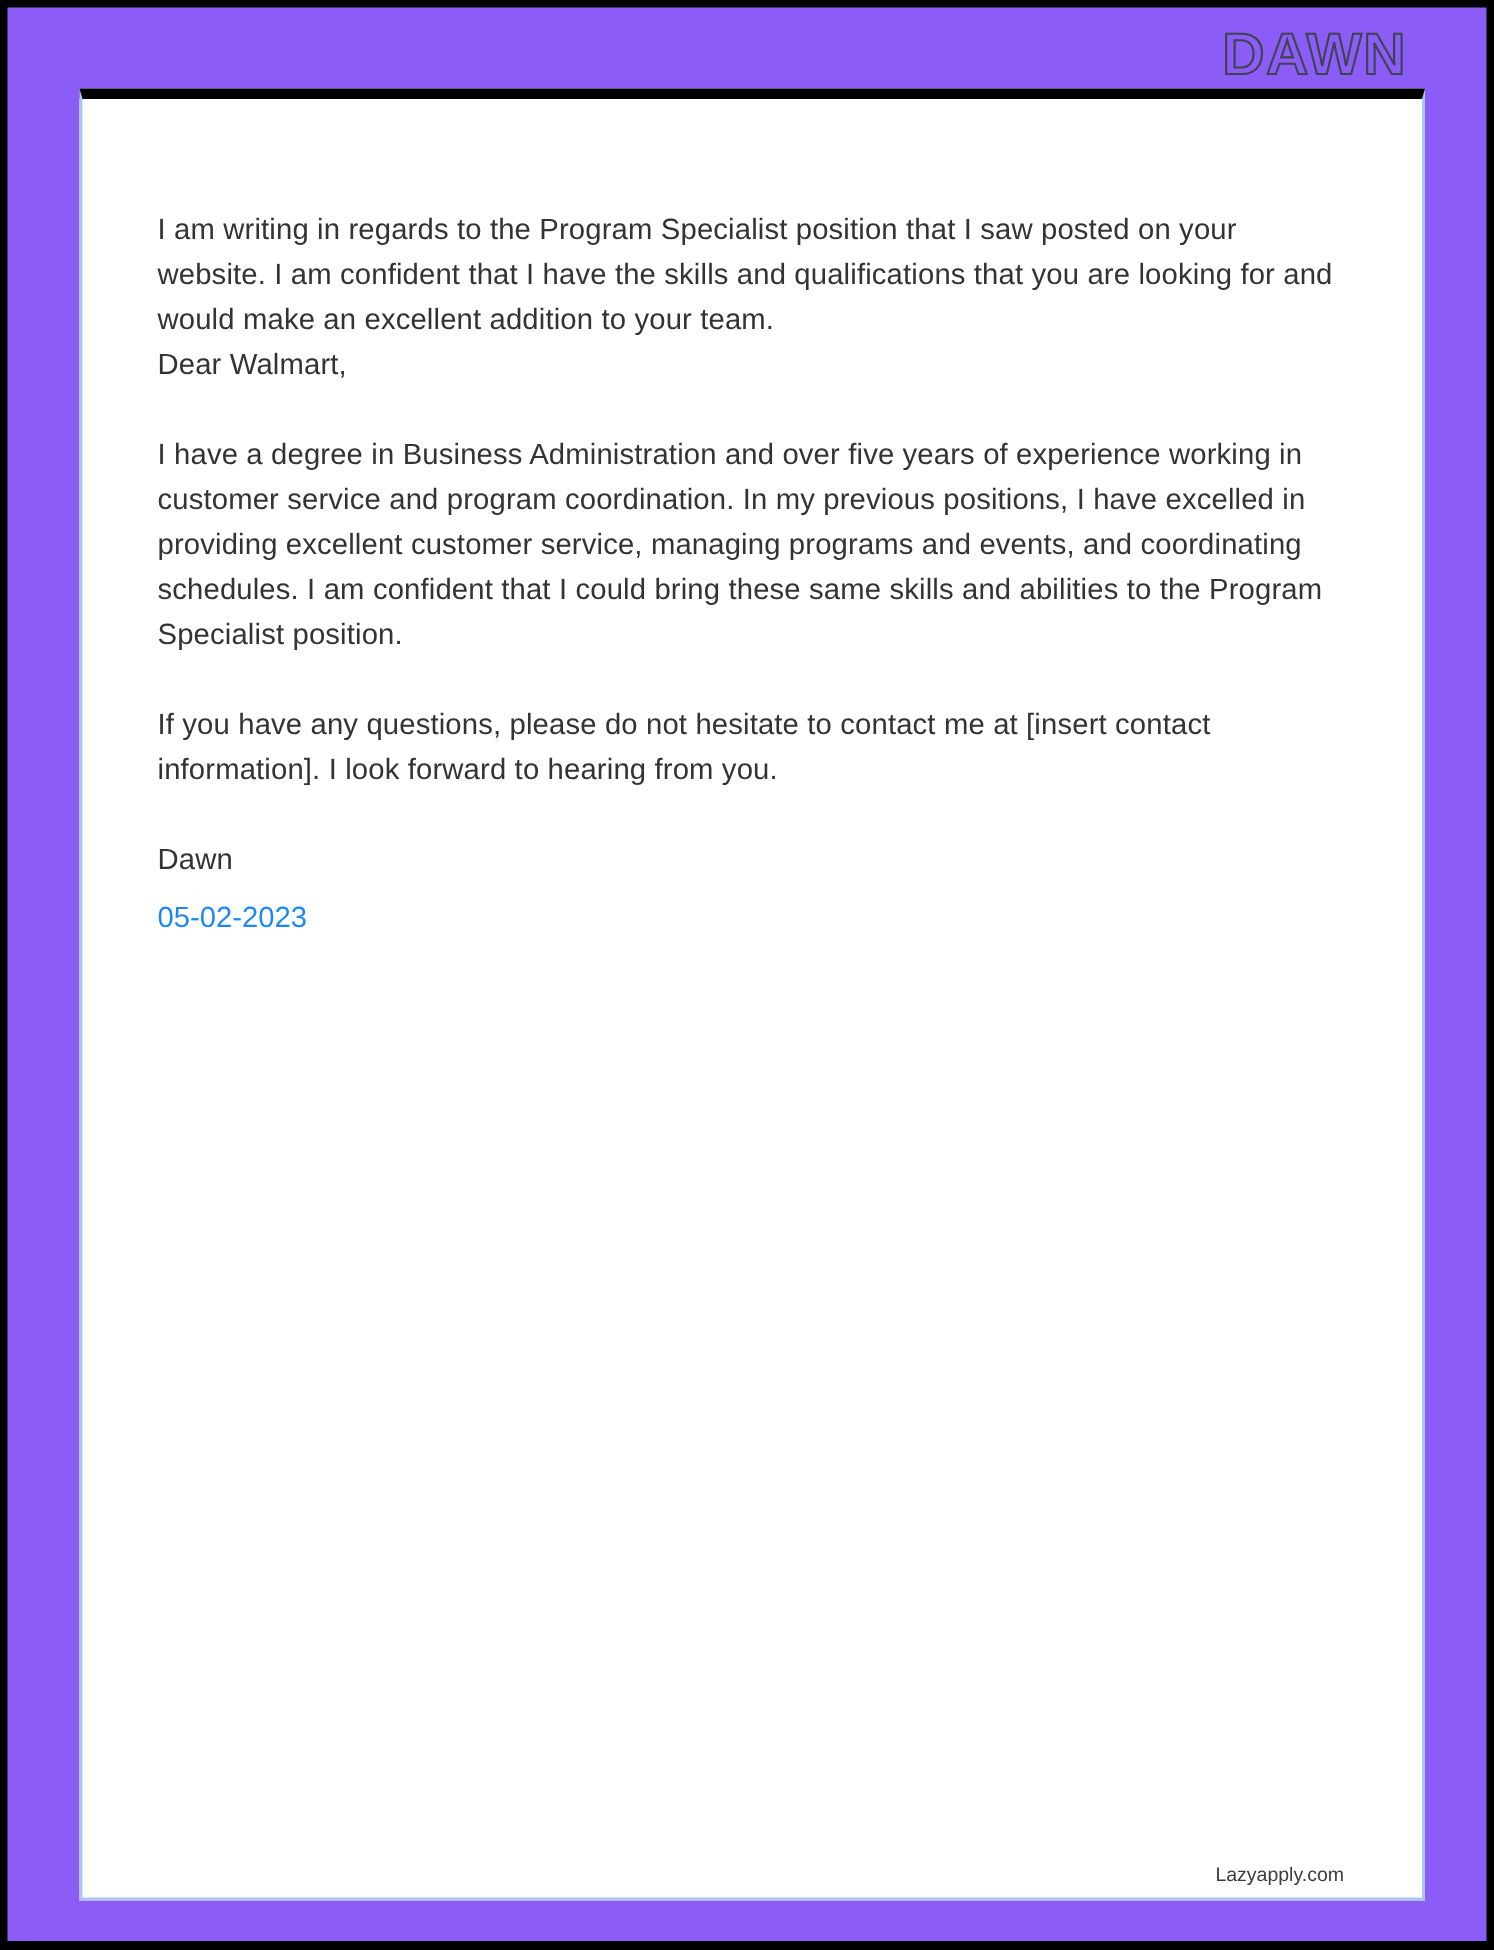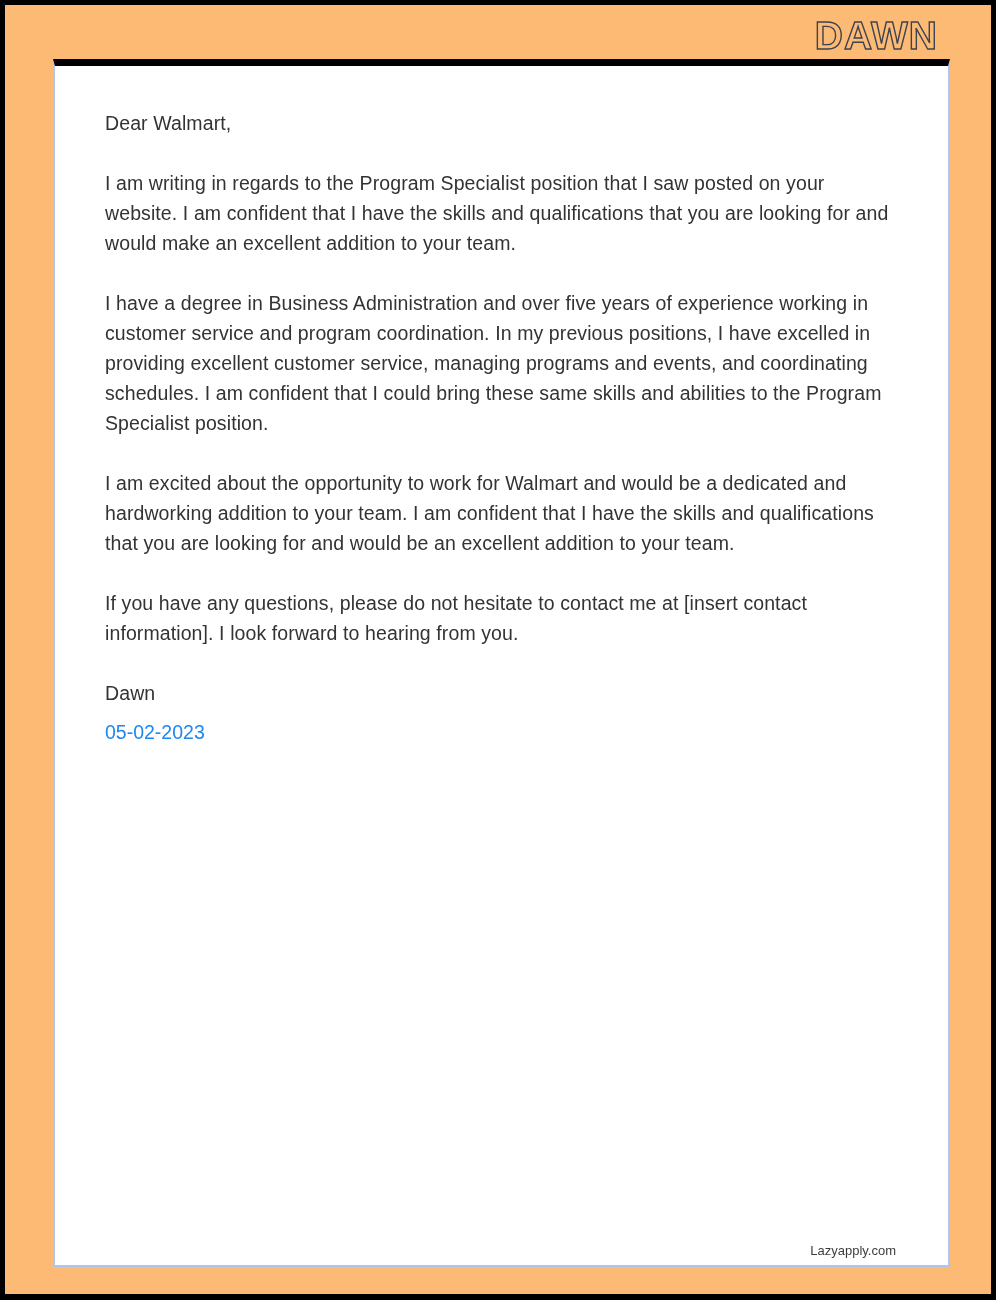--- a/index.html
+++ b/index.html
@@ -13,21 +13,21 @@
   .page {
     position: relative;
     width: 996px;
     height: 1300px;
     background: #000000;
     overflow: hidden;
   }
   .canvas {
     position: absolute;
     left: 5px; top: 5px; right: 5px; bottom: 6px;
-    background: #fdba74;
+    background: #8b5cf6;
   }
   .logo {
     position: absolute;
     top: 8px;
     right: 51px;
     width: 132px;
     height: 44px;
   }
   .letter-box {
     position: absolute;
@@ -82,27 +82,26 @@
 
 <div class="page">
   <div class="canvas">
 
     <svg class="logo" viewBox="0 0 132 44" xmlns="http://www.w3.org/2000/svg">
       <text x="130" y="36" text-anchor="end" font-family="Liberation Sans, DejaVu Sans, sans-serif" font-size="39" font-weight="bold" letter-spacing="1" fill="none" stroke="#3d4350" stroke-width="1.4">DAWN</text>
     </svg>
 
     <div class="letter-box">
 
+      <p class="letter-text para">I am writing in regards to the Program Specialist position that I saw posted on your website. I am confident that I have the skills and qualifications that you are looking for and would make an excellent addition to your team.</p>
+
       <p class="letter-text salutation">Dear Walmart,</p>
-
-      <p class="letter-text para">I am writing in regards to the Program Specialist position that I saw posted on your website. I am confident that I have the skills and qualifications that you are looking for and would make an excellent addition to your team.</p>
 
       <p class="letter-text para">I have a degree in Business Administration and over five years of experience working in customer service and program coordination. In my previous positions, I have excelled in providing excellent customer service, managing programs and events, and coordinating schedules. I am confident that I could bring these same skills and abilities to the Program Specialist position.</p>
 
-      <p class="letter-text para">I am excited about the opportunity to work for Walmart and would be a dedicated and hardworking addition to your team. I am confident that I have the skills and qualifications that you are looking for and would be an excellent addition to your team.</p>
 
       <p class="letter-text para">If you have any questions, please do not hesitate to contact me at [insert contact information]. I look forward to hearing from you.</p>
 
 
       <p class="letter-text signature">Dawn</p>
 
       <a class="date">05-02-2023</a>
 
       <div class="box-footer">
         <a class="site-link">Lazyapply.com</a>

